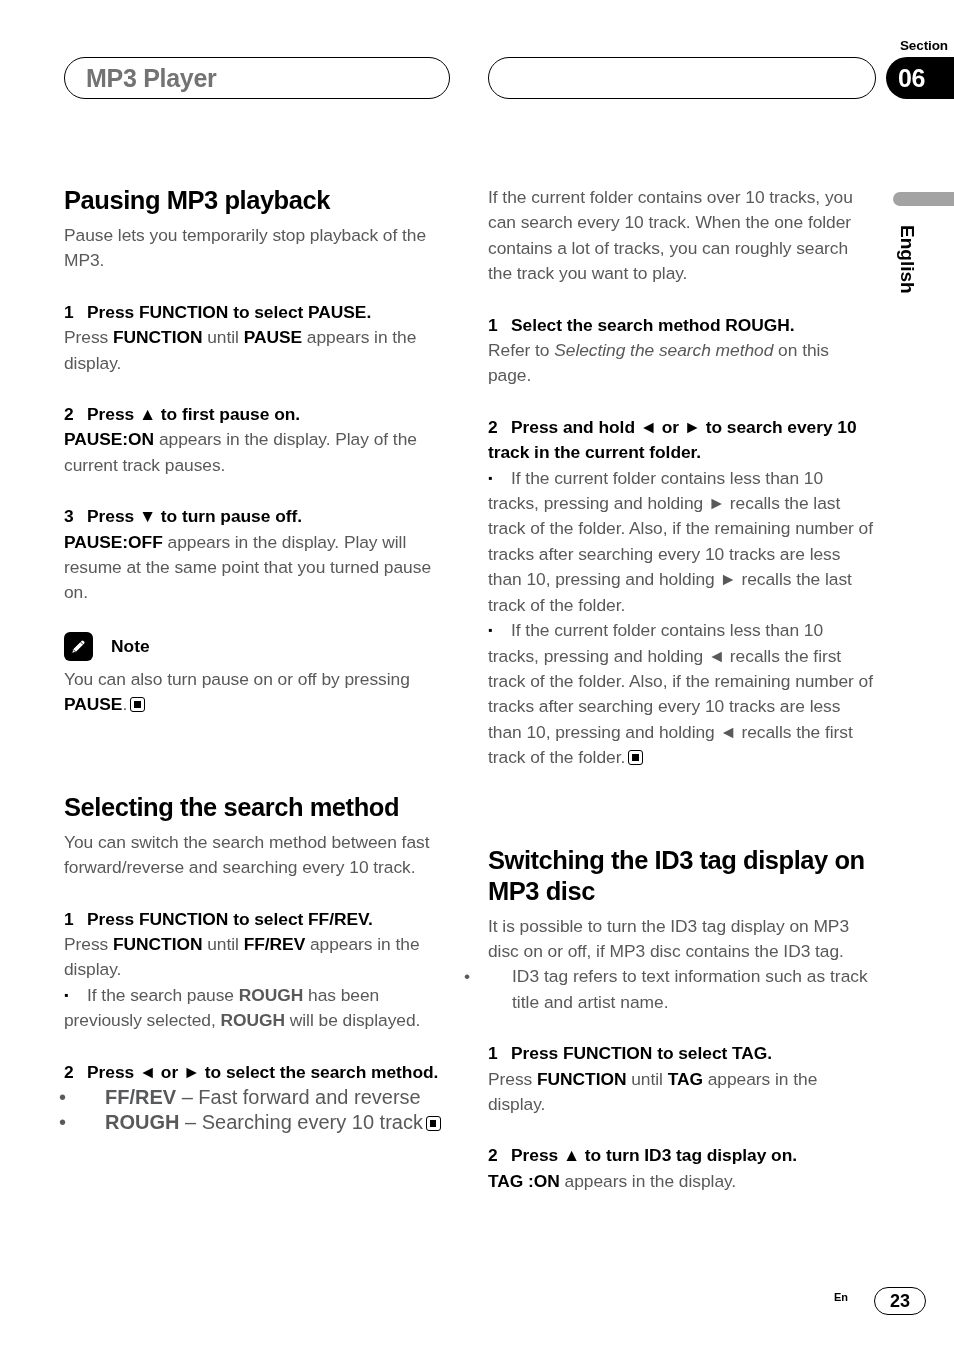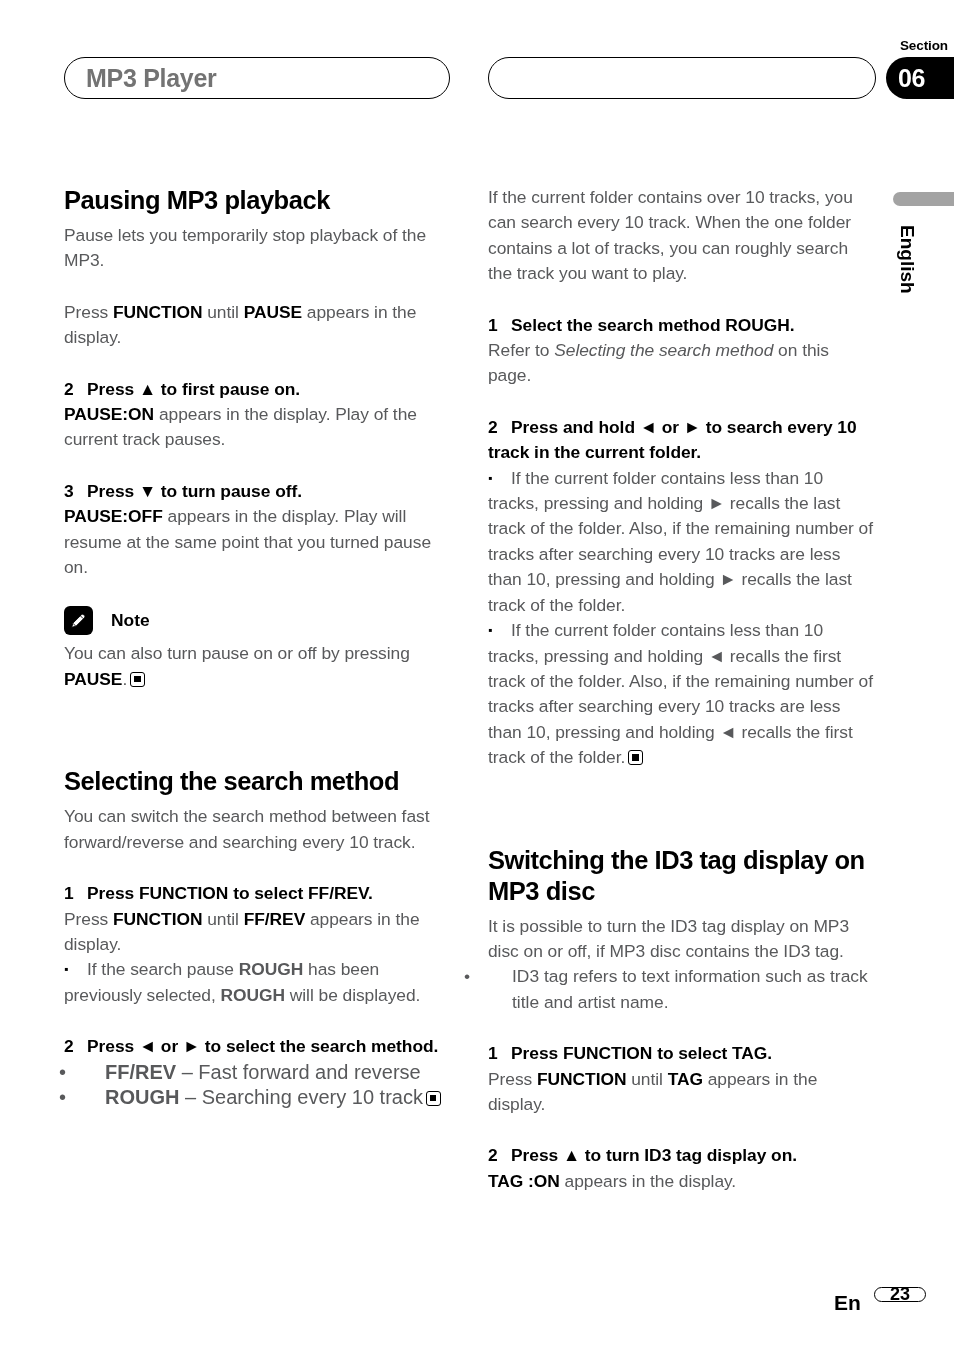--- a/index.html
+++ b/index.html
@@ -208,30 +208,30 @@
     left: 3px; top: 3px;
     width: 6.5px; height: 6.5px;
     background: #000;
   }
 
   
   .footer-en {
     position: absolute;
     left: 834px;
     top: 1291px;
-    font-size: 21px;
+    font-size: 11px;
     font-weight: bold;
     color: #000;
   }
   .footer-page {
     position: absolute;
     left: 874px;
     top: 1287px;
     width: 52px;
-    height: 15px;
+    height: 28px;
     border: 1.8px solid #000;
     border-radius: 999px;
     display: flex;
     align-items: center;
     justify-content: center;
     font-size: 18px;
     font-weight: bold;
     color: #000;
   }
 </style>
@@ -246,20 +246,21 @@
 
 <div class="lang-tab"></div>
 <div class="lang-vertical">English</div>
 
 <div class="col" id="col-left">
 
   <h2 class="sec-head">Pausing MP3 playback</h2>
   <p class="body">Pause lets you temporarily stop playback of the MP3.</p>
 
   <div class="gap-md"></div>
+  <p class="step"><span class="step-num">1</span><span>Press FUNCTION to select PAUSE.</span></p>
   <p class="body"><span>Press </span><b>FUNCTION</b><span> until </span><b>PAUSE</b><span> appears in the display.</span></p>
 
   <div class="gap-md"></div>
   <p class="step"><span class="step-num">2</span><span>Press ▲ to first pause on.</span></p>
   <p class="body"><b>PAUSE:ON</b><span> appears in the display. Play of the current track pauses.</span></p>
 
   <div class="gap-md"></div>
   <p class="step"><span class="step-num">3</span><span>Press ▼ to turn pause off.</span></p>
   <p class="body"><b>PAUSE:OFF</b><span> appears in the display. Play will resume at the same point that you turned pause on.</span></p>
 

